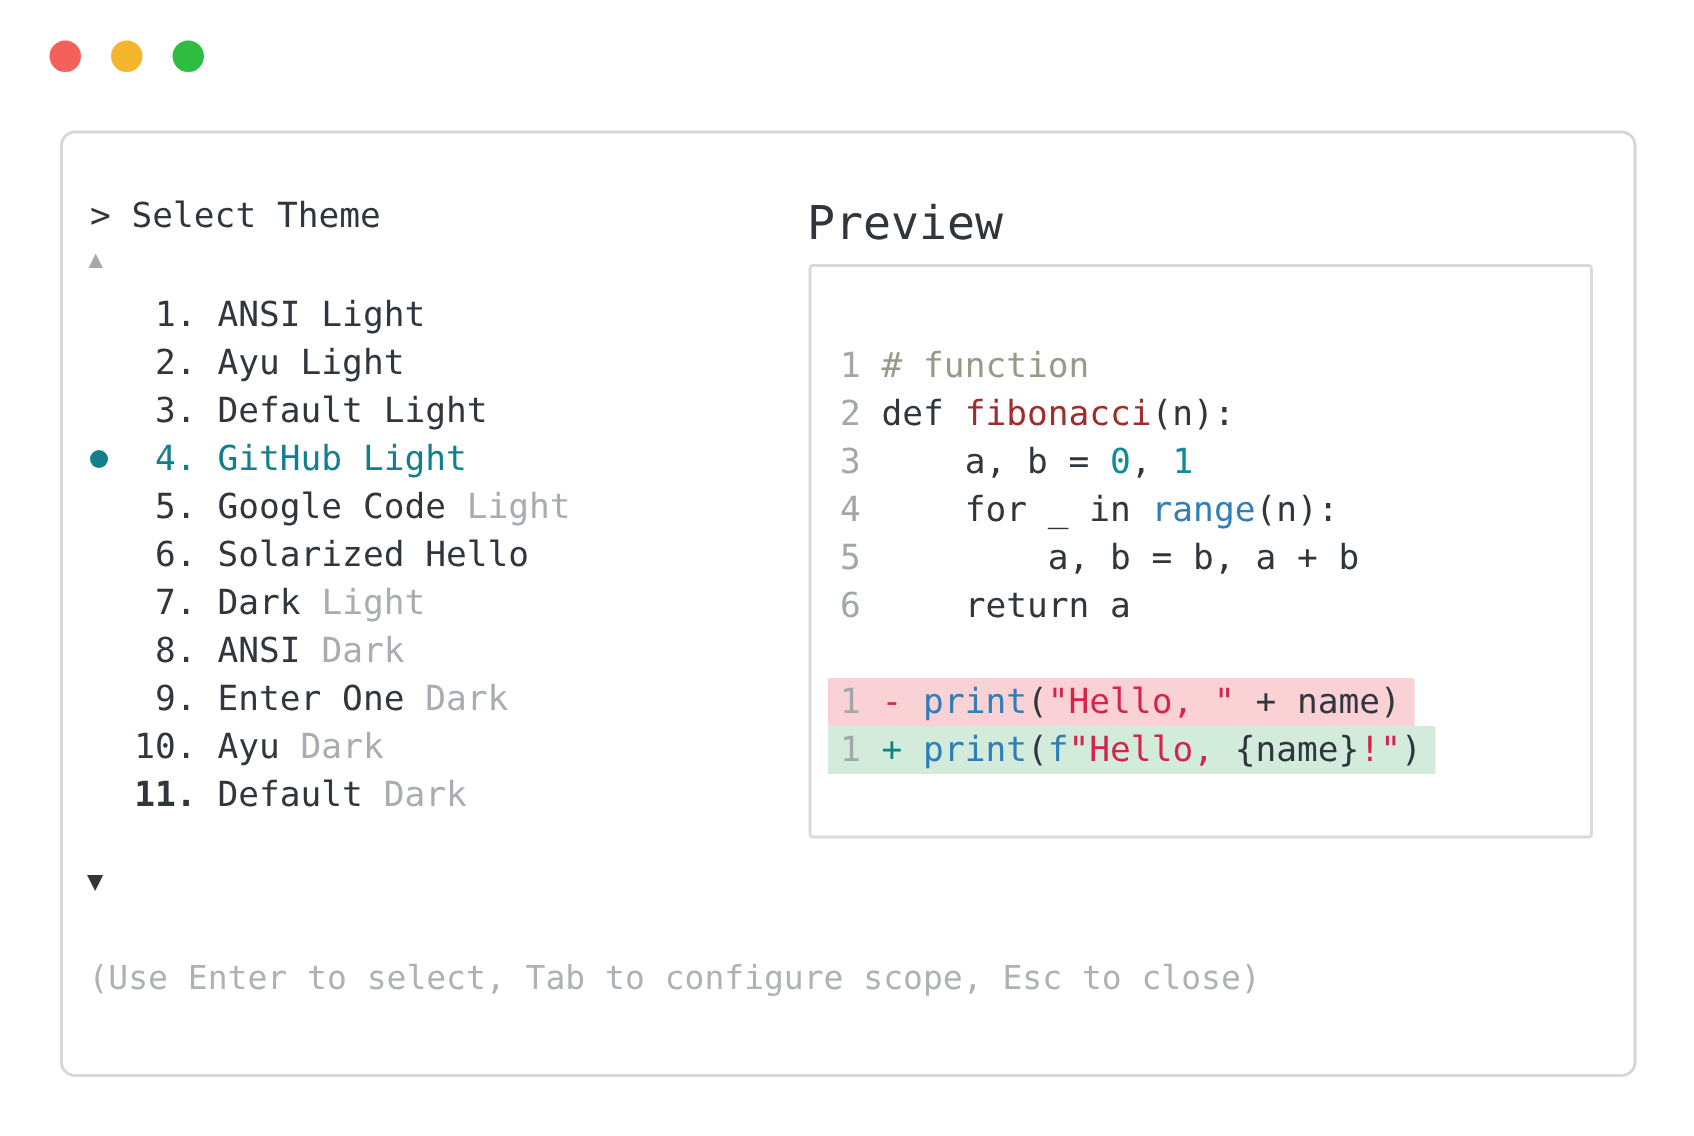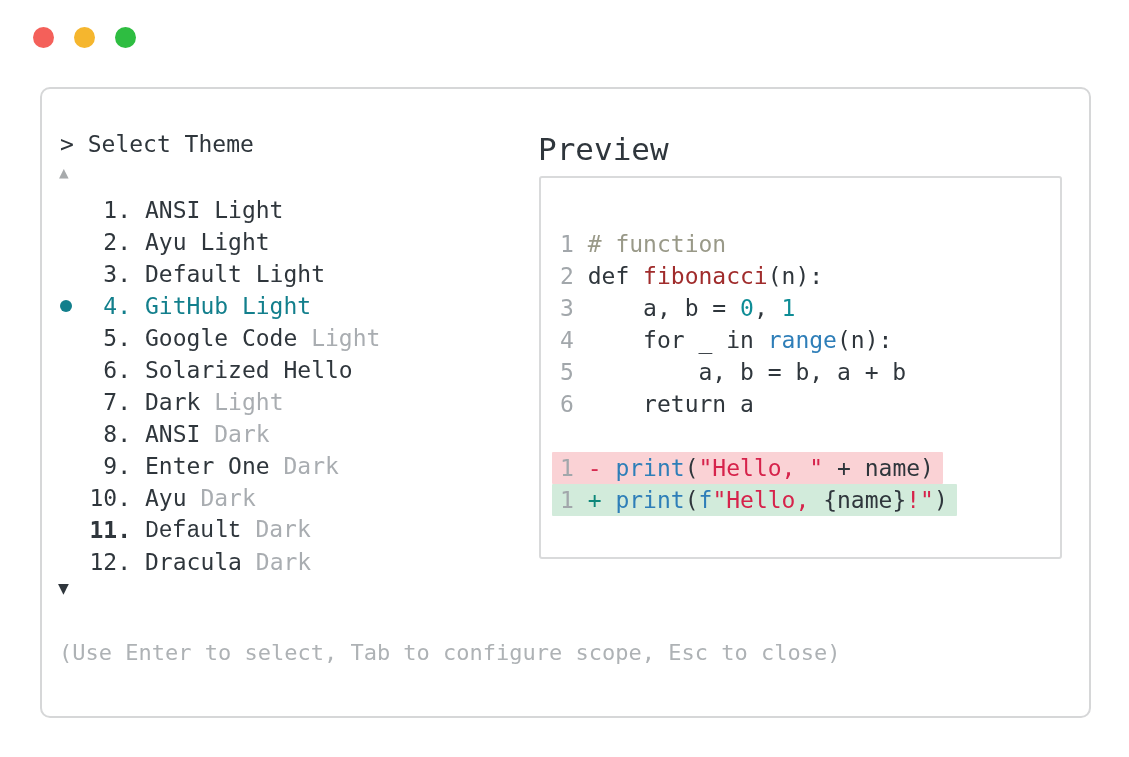--- a/index.html
+++ b/index.html
@@ -107,26 +107,21 @@
         <span class="name-cell" data-interactable="false"><span style="color: rgb(47, 54, 60);">Enter One </span><span style="color: rgb(169, 173, 177);">Dark</span></span>
       </div>
       <div class="theme-item" data-interactable="true">
         <span class="bullet-cell" data-interactable="false"></span>
         <span class="num-cell" data-interactable="false" style="color: rgb(47, 54, 60);">10.</span>
         <span class="name-cell" data-interactable="false"><span style="color: rgb(47, 54, 60);">Ayu </span><span style="color: rgb(169, 173, 177);">Dark</span></span>
       </div>
       <div class="theme-item" data-interactable="true">
         <span class="bullet-cell" data-interactable="false"></span>
         <span class="num-cell" data-interactable="false" style="color: rgb(47, 54, 60); font-weight: bold;">11.</span>
-        <span class="name-cell" data-interactable="false"><span style="color: rgb(47, 54, 60); font-family: Liberation Mono, monospace;">Default </span><span style="color: rgb(169, 173, 177);">Dark</span></span>
-      </div>
-      <div class="theme-item" data-interactable="true">
-        <span class="bullet-cell" data-interactable="false"></span>
-        <span class="num-cell" data-interactable="false" style="color: rgb(47, 54, 60);">12.</span>
-        <span class="name-cell" data-interactable="false"><span style="color: rgb(47, 54, 60);">Dracula </span><span style="color: rgb(169, 173, 177);">Dark</span></span>
+        <span class="name-cell" data-interactable="false"><span style="color: rgb(47, 54, 60);">Default </span><span style="color: rgb(169, 173, 177);">Dark</span></span>
       </div>
     </div>
 
   <div class="scroll-down" data-interactable="true">▼</div>
   <div class="hint" data-interactable="false">(Use Enter to select, Tab to configure scope, Esc to close)</div>
 
   <div class="preview-label" data-interactable="false">Preview</div>
   <div class="preview-box" data-interactable="false">
     <div class="code" data-interactable="false"><div class="code-line" data-interactable="false"><span class="inner"><span class="ln" data-interactable="false">1 </span><span style="color: rgb(153, 153, 136);"># function</span></span></div><div class="code-line" data-interactable="false"><span class="inner"><span class="ln" data-interactable="false">2 </span><span style="color: rgb(47, 54, 60);">def </span><span style="color: rgb(160, 44, 44);">fibonacci</span><span style="color: rgb(47, 54, 60);">(n):</span></span></div><div class="code-line" data-interactable="false"><span class="inner"><span class="ln" data-interactable="false">3 </span><span style="color: rgb(47, 54, 60);">    a, b = </span><span style="color: rgb(15, 141, 150);">0</span><span style="color: rgb(47, 54, 60);">, </span><span style="color: rgb(15, 141, 150);">1</span></span></div><div class="code-line" data-interactable="false"><span class="inner"><span class="ln" data-interactable="false">4 </span><span style="color: rgb(47, 54, 60);">    for _ in </span><span style="color: rgb(46, 126, 184);">range</span><span style="color: rgb(47, 54, 60);">(n):</span></span></div><div class="code-line" data-interactable="false"><span class="inner"><span class="ln" data-interactable="false">5 </span><span style="color: rgb(47, 54, 60);">        a, b = b, a + b</span></span></div><div class="code-line" data-interactable="false"><span class="inner"><span class="ln" data-interactable="false">6 </span><span style="color: rgb(47, 54, 60);">    return a</span></span></div><div class="code-line" data-interactable="false"><span class="inner"><span class="ln" data-interactable="false"></span></span></div><div class="code-line" data-interactable="false"><span class="inner" style="background: rgb(250, 210, 213);"><span class="ln" data-interactable="false">1 </span><span style="color: rgb(214, 43, 80);">- </span><span style="color: rgb(46, 126, 184);">print</span><span style="color: rgb(47, 54, 60);">(</span><span style="color: rgb(214, 35, 75);">"Hello, "</span><span style="color: rgb(47, 54, 60);"> + name)</span></span></div><div class="code-line" data-interactable="false"><span class="inner" style="background: rgb(210, 235, 219);"><span class="ln" data-interactable="false">1 </span><span style="color: rgb(14, 135, 122);">+ </span><span style="color: rgb(46, 126, 184);">print</span><span style="color: rgb(47, 54, 60);">(</span><span style="color: rgb(46, 126, 184);">f</span><span style="color: rgb(214, 35, 75);">"Hello, </span><span style="color: rgb(47, 54, 60);">{name}</span><span style="color: rgb(214, 35, 75);">!"</span><span style="color: rgb(47, 54, 60);">)</span></span></div></div>
   </div>

